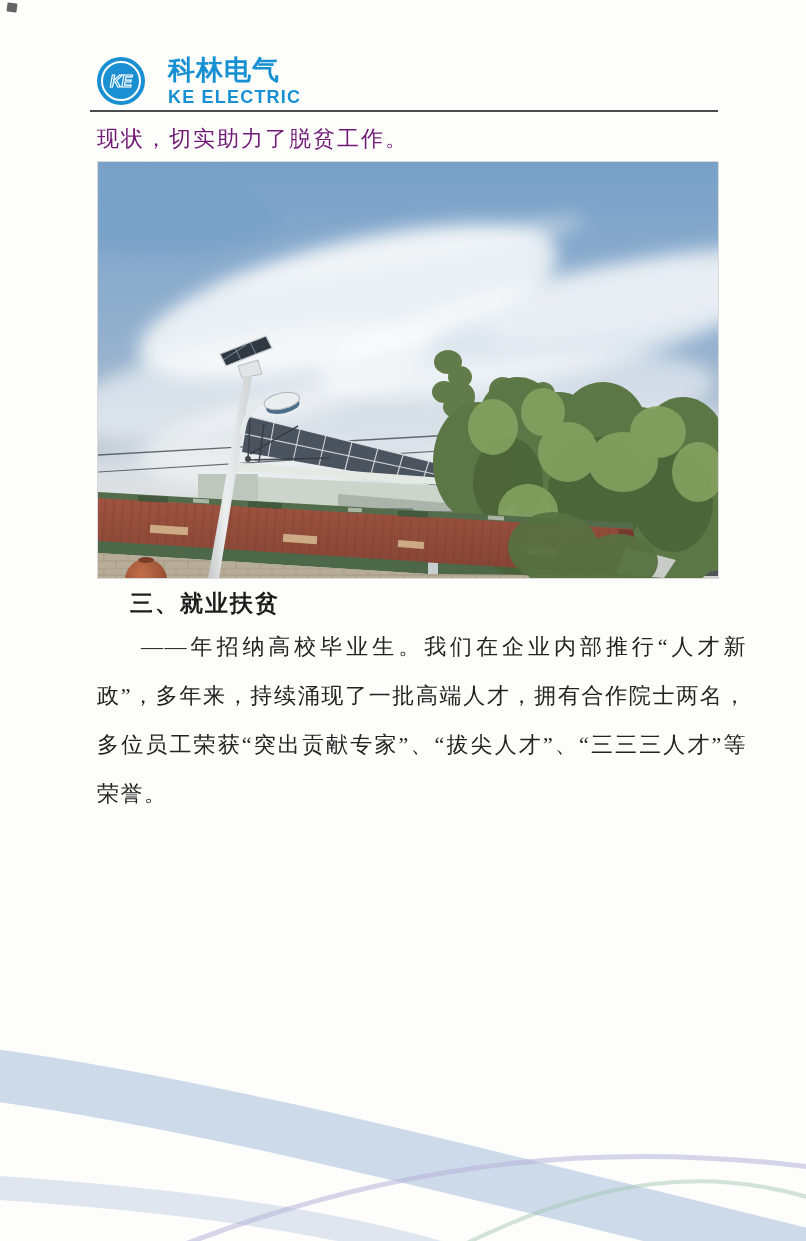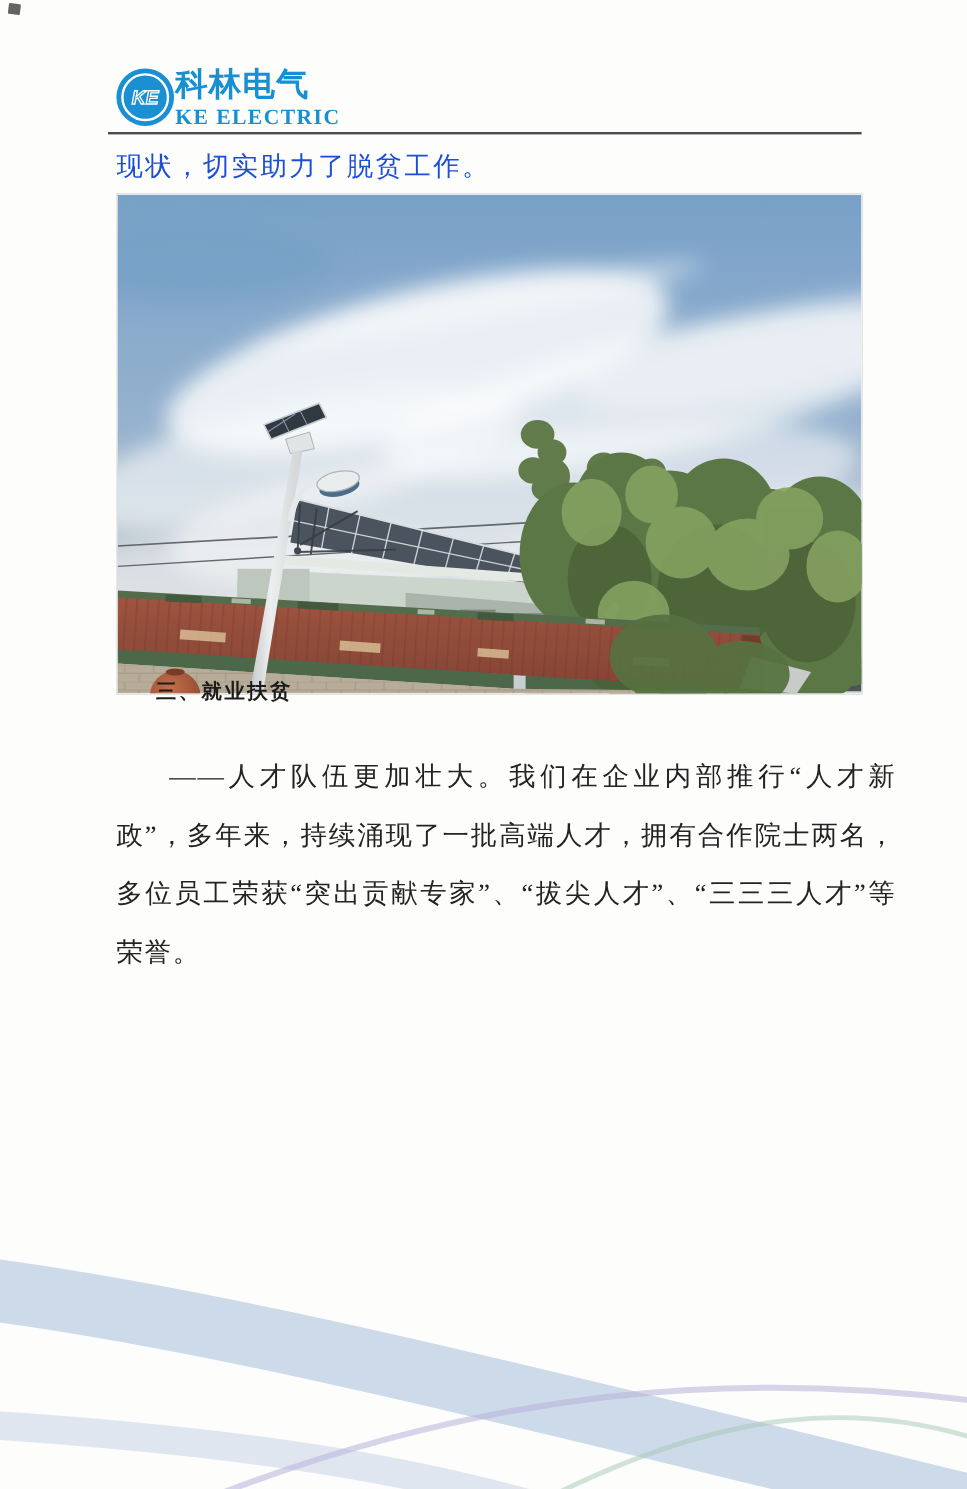--- a/index.html
+++ b/index.html
@@ -20,42 +20,42 @@
   
   .content { position:absolute; inset:0; z-index:2;padding-left:40px; }
 
   .corner-mark {
     position:absolute; left:7px; top:3px; width:10px; height:9px;
     background:#3d3d3f; opacity:.8; transform:rotate(7deg); border-radius:1px;
   }
 
   .logo-row { position:absolute; left:96px; top:56px; display:flex; align-items:center; }
   .logo-mark { width:50px; height:50px; display:block; }
-  .brand-text { margin-left:0; font-family:Liberation Serif, serif; line-height:1; }
+  .brand-text { margin-left:22px; font-family:Liberation Sans, sans-serif; line-height:1; }
   .brand-cn { font-size:27px; font-weight:bold; color:#1690d2; letter-spacing:1px; }
   .brand-en { font-size:18px; font-weight:bold; color:#1690d2; letter-spacing:1.2px; margin-top:4px; }
 
   .header-rule { position:absolute; left:90px; top:110px; width:628px; height:2px; background:#4c4c4e; }
 
   .intro-line {
     position:absolute; left:97px; top:124px; width:660px;
-    font-size:22px; letter-spacing:2px; color:#1d4ed8;
+    font-size:22px; letter-spacing:2px; color:#701a75;
   }
 
   .photo-frame {
     position:absolute; left:98px; top:162px; width:620px; height:416px;
     box-shadow:0 0 0 1px rgba(120,120,120,.25);
     overflow:hidden;
   }
   .photo-frame svg { display:block; width:620px; height:416px; }
 
   .section-heading {
-    position:absolute; left:130px; top:565px;
+    position:absolute; left:130px; top:588px;
     font-family:"Liberation Sans","DejaVu Sans",sans-serif;
-    font-size:17px; font-weight:bold; color:#1c1c1c; letter-spacing:2px;
+    font-size:23px; font-weight:bold; color:#1c1c1c; letter-spacing:2px;
   }
 
   .body-text {
     position:absolute; left:97px; top:622px; width:650px;
     font-size:22px; line-height:49px; letter-spacing:1.5px;
     text-align:justify; color:#232323;
   }
   .body-text p { text-indent:2em; }
 </style>
 </head>
@@ -288,17 +288,17 @@
         </g>
 
         <rect x="0" y="0" width="620" height="416" fill="#ffffff" opacity="0.05"></rect>
         <rect x="0" y="0" width="620" height="416" fill="#b9c2cc" opacity="0.05"></rect>
       </svg>
     </div>
 
     <div class="section-heading">三、就业扶贫</div>
 
     <div class="body-text">
-      <p>——人才队伍更加壮大。我们在企业内部推行“人才新政”，多年来，持续涌现了一批高端人才，拥有合作院士两名，多位员工荣获“突出贡献专家”、“拔尖人才”、“三三三人才”等荣誉。</p>
+      <p>——年招纳高校毕业生。我们在企业内部推行“人才新政”，多年来，持续涌现了一批高端人才，拥有合作院士两名，多位员工荣获“突出贡献专家”、“拔尖人才”、“三三三人才”等荣誉。</p>
     </div>
 
   </div>
 </div>
 
 </body></html>

